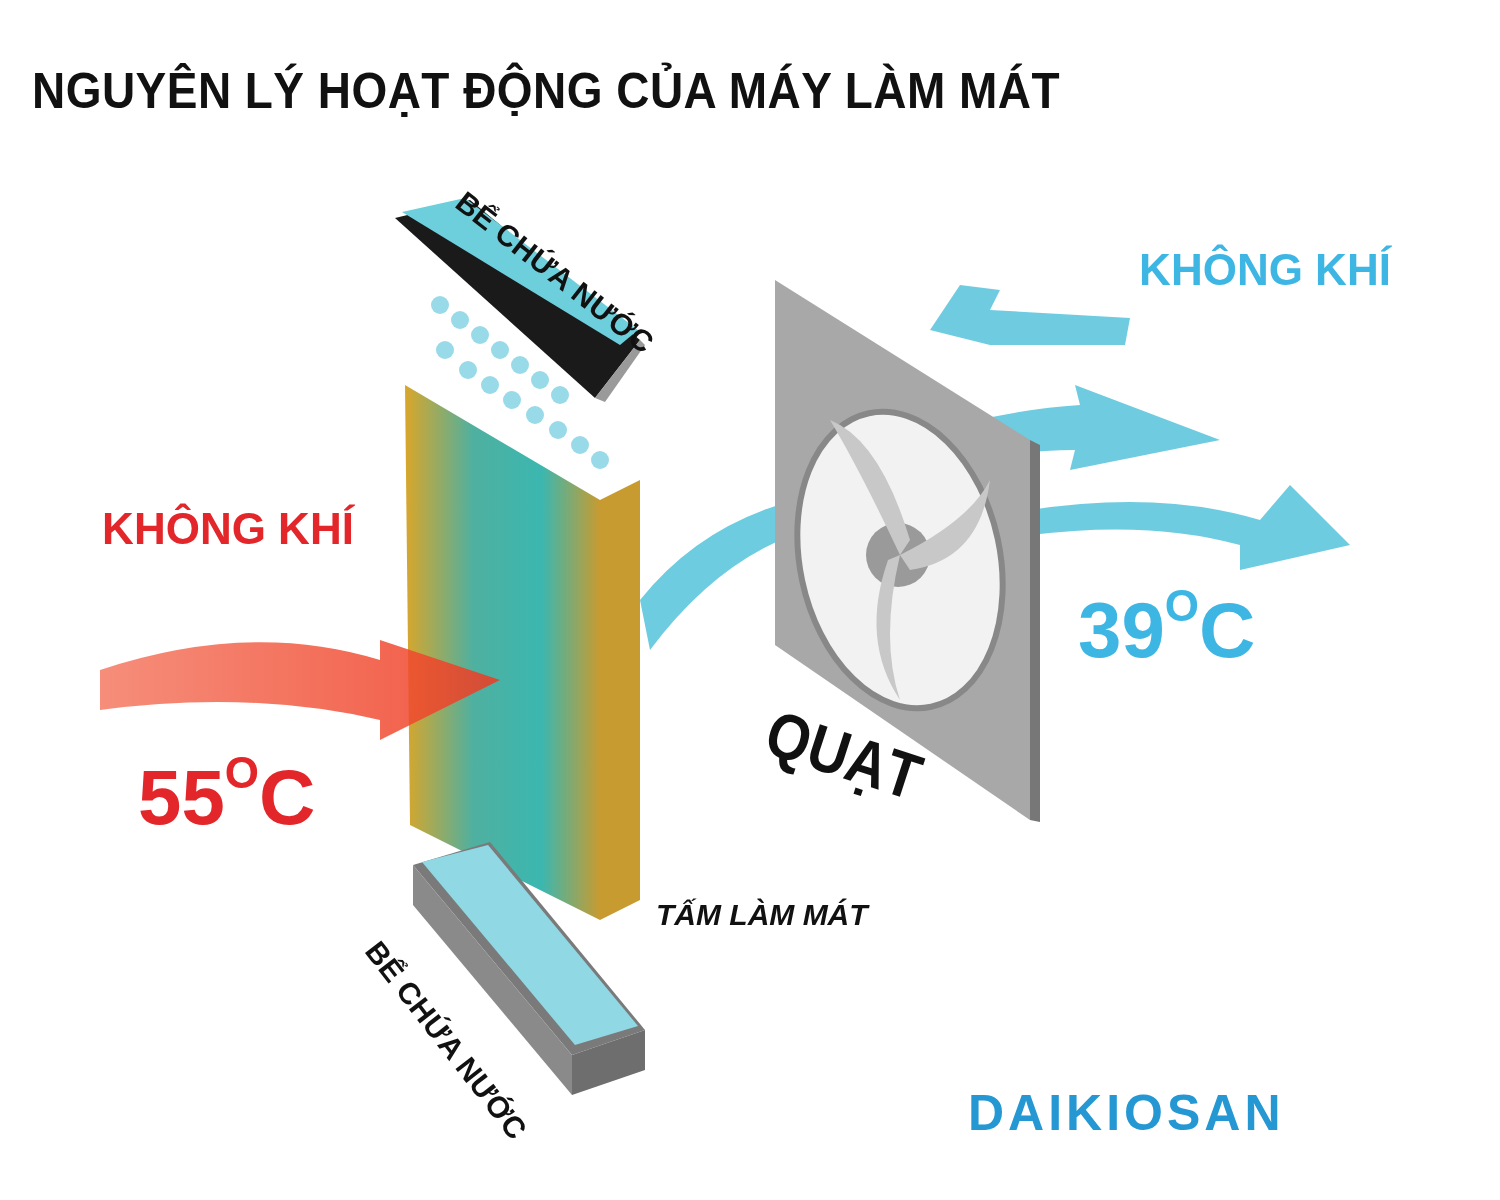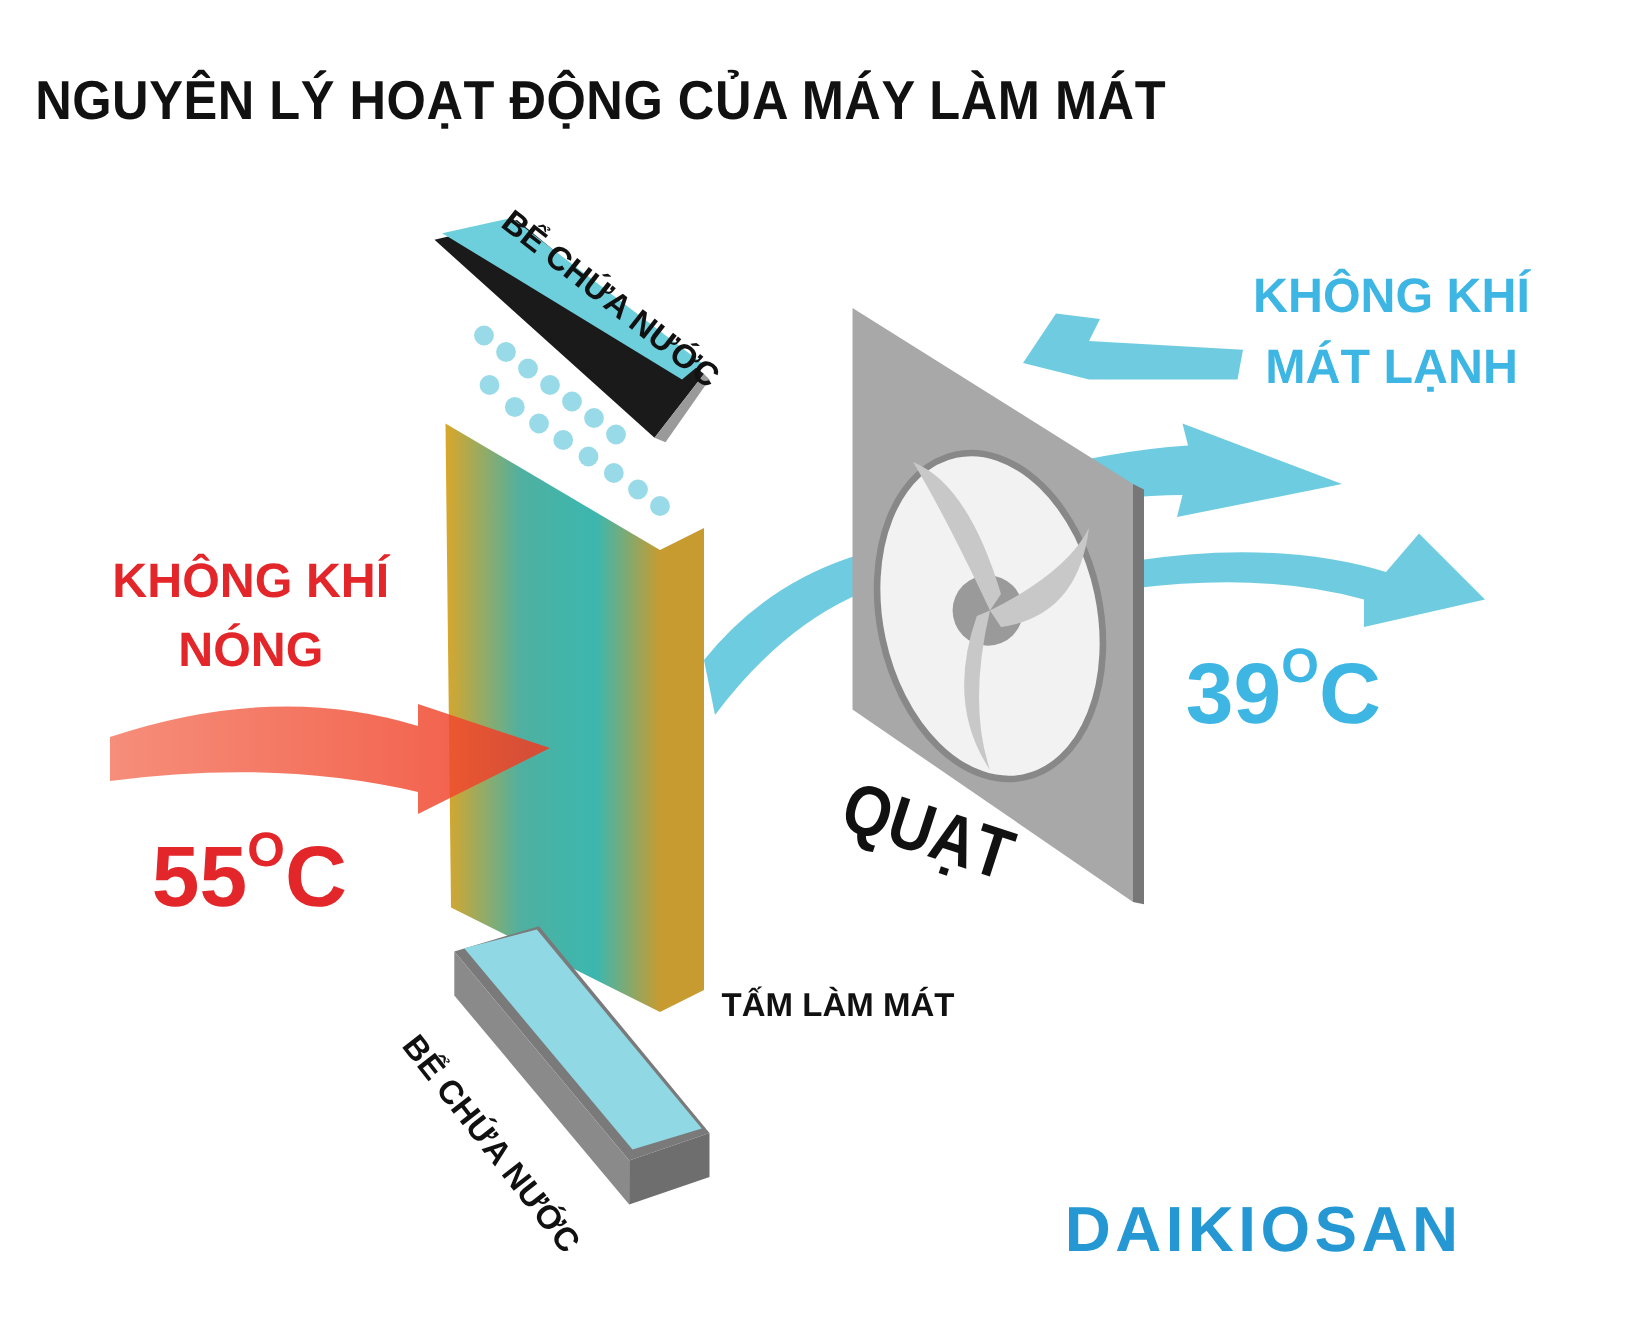--- a/index.html
+++ b/index.html
@@ -4,25 +4,25 @@
 <style>
   html,body{margin:0;padding:0;background:#ffffff;}
   body{width:1500px;height:1200px;position:relative;overflow:hidden;font-family:"Liberation Sans","DejaVu Sans",sans-serif;}
   .abs{position:absolute;}
   .title{left:32px;top:62px;font-size:50px;font-weight:700;color:#111;letter-spacing:0.5px;transform:scaleX(0.92);transform-origin:left top;white-space:nowrap;}
   .hot-label{left:78px;top:498px;font-size:44px;font-weight:700;color:#e3262a;line-height:62px;text-align:center;width:300px;}
   .cool-label{left:1110px;top:238px;font-size:44px;font-weight:700;color:#3eb6e4;line-height:64px;text-align:center;width:310px;}
   .temp-hot{left:138px;top:752px;font-size:78px;font-weight:700;color:#e3262a;}
   .temp-cool{left:1078px;top:585px;font-size:78px;font-weight:700;color:#3eb6e4;}
   .temp sup{font-size:44px;vertical-align:top;position:relative;top:-4px;}
-  .pad-label{left:656px;top:898px;font-size:30px;font-weight:700;color:#111;}
+  .pad-label{left:656px;top:898px;font-size:30px;font-weight:700;font-style:italic;color:#111;}
   .tank-top-label{left:470px;top:185px;font-size:30px;font-weight:700;color:#111;transform:rotate(38deg);transform-origin:left top;white-space:nowrap;}
   .tank-bot-label{left:385px;top:935px;font-size:30px;font-weight:700;color:#111;transform:rotate(52deg);transform-origin:left top;white-space:nowrap;}
   .fan-label{left:780px;top:695px;font-size:56px;font-weight:700;color:#111;transform:rotate(18deg) scaleY(1.15);transform-origin:left top;white-space:nowrap;}
-  .logo{left:968px;top:1084px;font-size:58px;font-weight:700;color:#2598d3;letter-spacing:4px;}
+  .logo{left:968px;top:1084px;font-size:50px;font-weight:700;color:#2598d3;letter-spacing:4px;}
   svg.diagram{position:absolute;left:0;top:0;}
 </style>
 </head>
 <body>
 
 <svg class="diagram" width="1500" height="1200" viewBox="0 0 1500 1200">
   <defs>
     <linearGradient id="padGrad" x1="0" y1="0" x2="1" y2="0">
       <stop offset="0" stop-color="#d9a62a"></stop>
       <stop offset="0.35" stop-color="#4fb0a0"></stop>
@@ -90,28 +90,26 @@
     <polygon points="572,1055 645,1030 645,1070 572,1095" fill="#6e6e6e"></polygon>
   </g>
 </svg>
 
 <div class="abs title">NGUYÊN LÝ HOẠT ĐỘNG CỦA MÁY LÀM MÁT</div>
 
 <div class="abs tank-top-label">BỂ CHỨA NƯỚC</div>
 
 <div class="abs hot-label">
   <div>KHÔNG KHÍ</div>
-  <div>NÓNG</div>
 </div>
 
 <div class="abs temp temp-hot"><span>55</span><sup>O</sup><span>C</span></div>
 
 <div class="abs cool-label">
   <div>KHÔNG KHÍ</div>
-  <div>MÁT LẠNH</div>
 </div>
 
 <div class="abs temp temp-cool"><span>39</span><sup>O</sup><span>C</span></div>
 
 <div class="abs fan-label">QUẠT</div>
 
 <div class="abs pad-label">TẤM LÀM MÁT</div>
 
 <div class="abs tank-bot-label">BỂ CHỨA NƯỚC</div>
 

